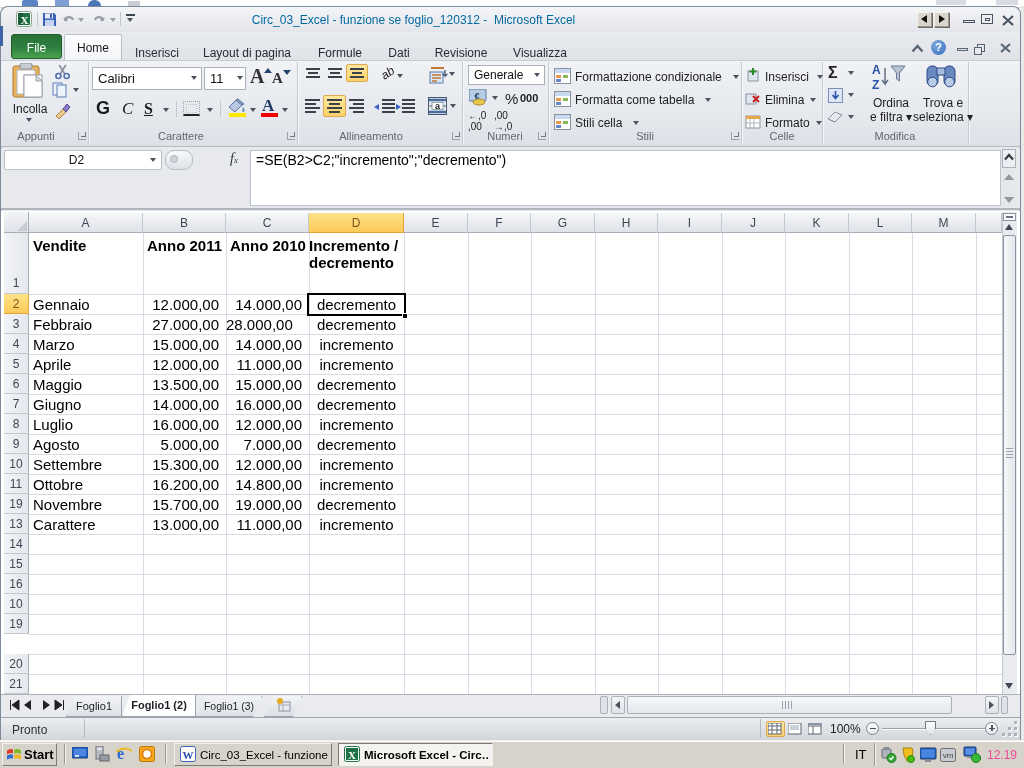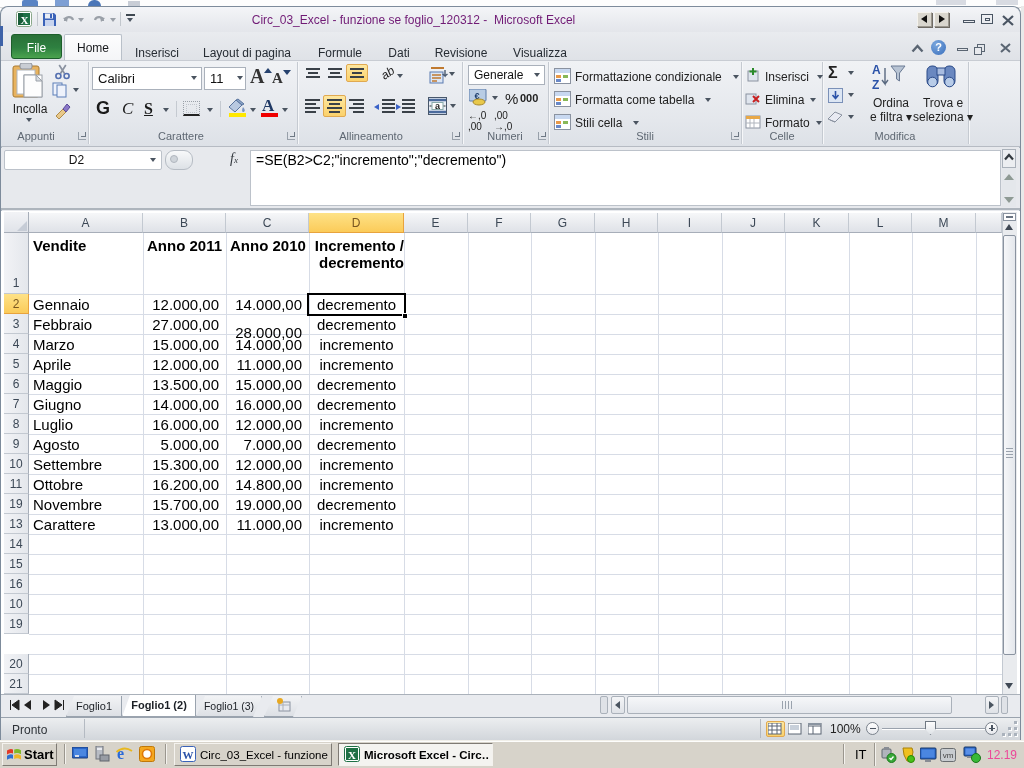--- a/index.html
+++ b/index.html
@@ -4,21 +4,21 @@
 *{margin:0;padding:0;box-sizing:border-box}
 html,body{width:1024px;height:768px;overflow:hidden;font-family:"Liberation Sans",sans-serif;background:#fff}
 #page{position:relative;width:1024px;height:768px;background:#fff}
 .abs{position:absolute}
 
 #bgstrip{left:0;top:0;width:1024px;height:8px;background:#fdfdfd;border-bottom:1px solid #d8d8d8}
 
 #xlwin{left:0;top:6px;width:1021px;height:734px;background:#e7e9ed;border:1px solid #7d8b9b;box-shadow:inset 1px 0 0 #aab6c2,inset -1px 0 0 #aab6c2;border-radius:8px 8px 0 0;border-bottom:none}
 
 #titlebar{left:1px;top:7px;width:1019px;height:26px;background:linear-gradient(#f4f5f8,#e9ebef 60%,#e3e5ea);border-radius:8px 8px 0 0}
-#titletext{left:0;top:13px;width:827px;text-align:center;font-size:12px;color:#701a75}
+#titletext{left:0;top:13px;width:827px;text-align:center;font-size:12px;color:#0369a1}
 
 #tabrow{left:1px;top:32px;width:1019px;height:28px;background:linear-gradient(#e9ebef,#dfe2e7)}
 .tab{position:absolute;top:9px;height:25px;font-size:12px;color:#262c33;text-align:center;padding-top:5px}
 #filetab{left:11px;top:34px;width:51px;height:25px;background:linear-gradient(#2a7038,#2e8040 55%,#4ba34e);color:#fff;border-radius:3px;font-size:12px;text-align:center;padding-top:6px;border:1px solid #1d5e2b}
 #hometab{left:64px;top:34px;width:58px;height:26px;background:linear-gradient(#fdfdfe,#f4f5f7);border:1px solid #b9c0c9;border-bottom:none;border-radius:2px 2px 0 0;font-size:12px;color:#17191c;text-align:center;padding-top:6px}
 
 #ribbon{left:1px;top:60px;width:1019px;height:87px;background:linear-gradient(#f0f2f5,#e4e7ec 70%,#dde1e7);border-top:1px solid #c8ccd3;border-bottom:1px solid #b6bbc3}
 .gsep{position:absolute;top:2px;width:1px;height:82px;background:#c5cad1;box-shadow:1px 0 0 #f6f7f9}
 .glabel{position:absolute;top:70px;height:14px;font-size:11px;color:#5e6772;text-align:center}
 .launcher{position:absolute;width:8px;height:8px;border-left:1px solid #98a0aa;border-bottom:1px solid #98a0aa}
@@ -411,28 +411,28 @@
     <div class="gl-h" style="top:574px;width:973px"></div>
     <div class="gl-h" style="top:594px;width:973px"></div>
     <div class="gl-h" style="top:614px;width:973px"></div>
     <div class="gl-h" style="top:634px;width:973px"></div>
     <div class="gl-h" style="top:654px;width:973px"></div>
     <div class="gl-h" style="top:674px;width:973px"></div>
     <div class="gl-h" style="top:694px;width:973px"></div>
     <div class="cell" style="left:33px;top:237px;font-weight:bold">Vendite</div>
     <div class="cell" style="left:147px;top:237px;font-weight:bold">Anno 2011</div>
     <div class="cell" style="left:230px;top:237px;font-weight:bold">Anno 2010</div>
-    <div class="cell" style="left:309px;top:237px;width:95px;text-align:right;font-weight:bold">Incremento /<br>decremento</div>
+    <div class="cell" style="left:309px;top:237px;width:95px;text-align:left;font-weight:bold">Incremento /<br>decremento</div>
     <div class="cell" style="left:33px;top:296px">Gennaio</div>
     <div class="cell" style="left:143px;top:296px;width:76px;text-align:right">12.000,00</div>
     <div class="cell" style="left:226px;top:296px;width:76px;text-align:right">14.000,00</div>
     <div class="cell" style="left:309px;top:296px;width:95px;text-align:center">decremento</div>
     <div class="cell" style="left:33px;top:316px">Febbraio</div>
     <div class="cell" style="left:143px;top:316px;width:76px;text-align:right">27.000,00</div>
-    <div class="cell" style="left:226px;top:324px;width:76px;text-align:right">28.000,00</div>
+    <div class="cell" style="left:226px;top:316px;width:76px;text-align:left">28.000,00</div>
     <div class="cell" style="left:309px;top:316px;width:95px;text-align:center">decremento</div>
     <div class="cell" style="left:33px;top:336px">Marzo</div>
     <div class="cell" style="left:143px;top:336px;width:76px;text-align:right">15.000,00</div>
     <div class="cell" style="left:226px;top:336px;width:76px;text-align:right">14.000,00</div>
     <div class="cell" style="left:309px;top:336px;width:95px;text-align:center">incremento</div>
     <div class="cell" style="left:33px;top:356px">Aprile</div>
     <div class="cell" style="left:143px;top:356px;width:76px;text-align:right">12.000,00</div>
     <div class="cell" style="left:226px;top:356px;width:76px;text-align:right">11.000,00</div>
     <div class="cell" style="left:309px;top:356px;width:95px;text-align:center">incremento</div>
     <div class="cell" style="left:33px;top:376px">Maggio</div>

